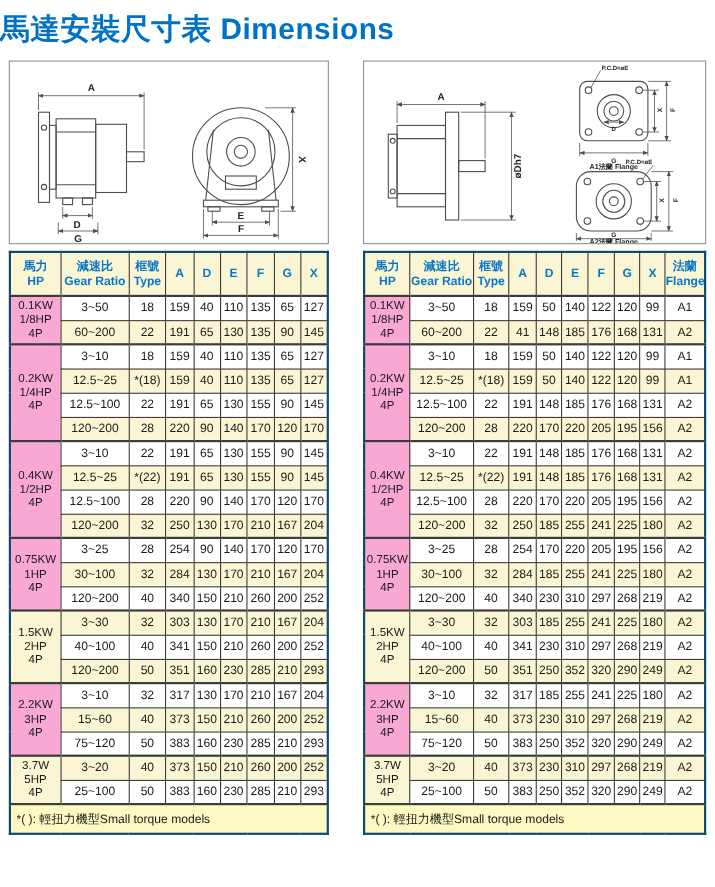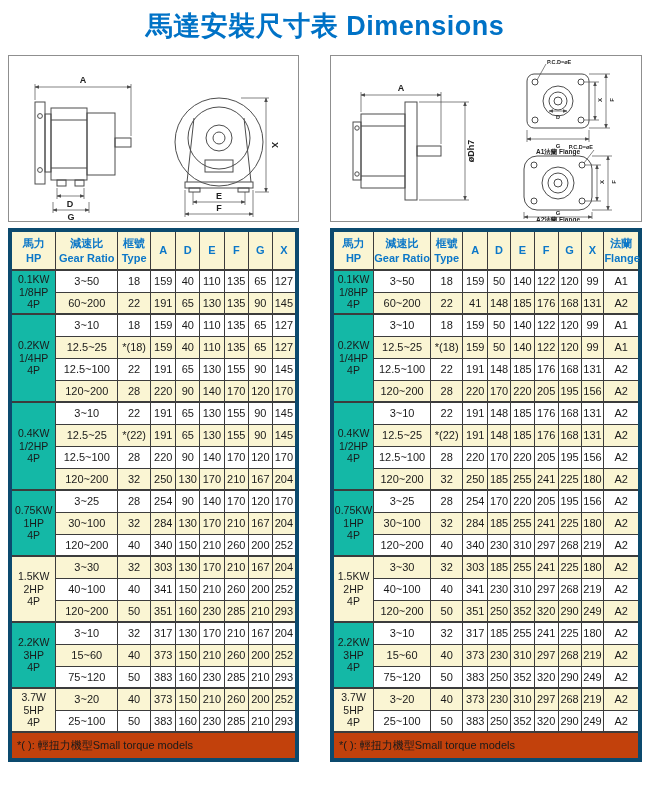--- a/index.html
+++ b/index.html
@@ -3,53 +3,53 @@
 <meta charset="utf-8">
 <style>
   * { box-sizing: border-box; }
   html,body { margin:0; padding:0; background:#ffffff; }
   .page {
     position: relative; width: 650px; height: 806px;
     background:#fff; font-family: "Liberation Sans", sans-serif; overflow: hidden;
   }
   .title {
     position:absolute; top:8px; left:0; right:0; margin:0;
-    text-align:center; font-size:27px; font-weight:bold; color:#0072C6;
+    font-size:27px; font-weight:bold; color:#0072C6;
     letter-spacing:0.5px;
   }
   .panel { position:absolute; top:55px; }
   .panel.left  { left:8px;   width:291px; }
   .panel.right { left:330px; width:312px; }
   .diagram-box {
     border:1px solid #8f8f8f; height:167px; width:100%;
     margin-bottom:6px; background:#fff;
   }
   .diagram-box svg { display:block; width:100%; height:100%; }
   table {
     width:100%; border-collapse:collapse; table-layout:fixed;
-    border:4px solid #0c4a6e; background:#fff;
+    border:2px solid #0c4a6e; background:#fff;
   }
   th, td {
     border:1px solid #3c3c3c; text-align:center; vertical-align:middle;
     font-size:11px; color:#1a1a1a; padding:0;
   }
   thead th {
     color:#0b77c8; background:#faf5d3; font-weight:bold;
     white-space:pre-line; height:40px; line-height:1.3;
     border-bottom:2px solid #3c3c3c; font-size:11px;
   }
   tbody td { height:22px; }
   td.hp {
-    background:#14b8a6; white-space:pre-line; line-height:1.2;
+    background:#f9a8d4; white-space:pre-line; line-height:1.2;
     font-size:10.5px; border-bottom:2px solid #3c3c3c;
   }
   tr.alt td { background:#faf5d3; }
   tr.gend td { border-bottom:2px solid #3c3c3c; }
   tfoot td {
-    text-align:left; padding:5px 5px; height:auto; background:#c2410c;
+    text-align:left; padding:5px 5px; height:auto; background:#fef9c3;
     border-top:2px solid #3c3c3c; font-size:11px;
   }
   
   .draw { stroke:#4d4d4d; fill:none; stroke-width:1; }
   .dim  { stroke:#4d4d4d; fill:none; stroke-width:0.7; }
   .dimtxt { fill:#222; font-family:"Liberation Sans",sans-serif; font-weight:bold; }
 </style>
 </head>
 <body>
 

